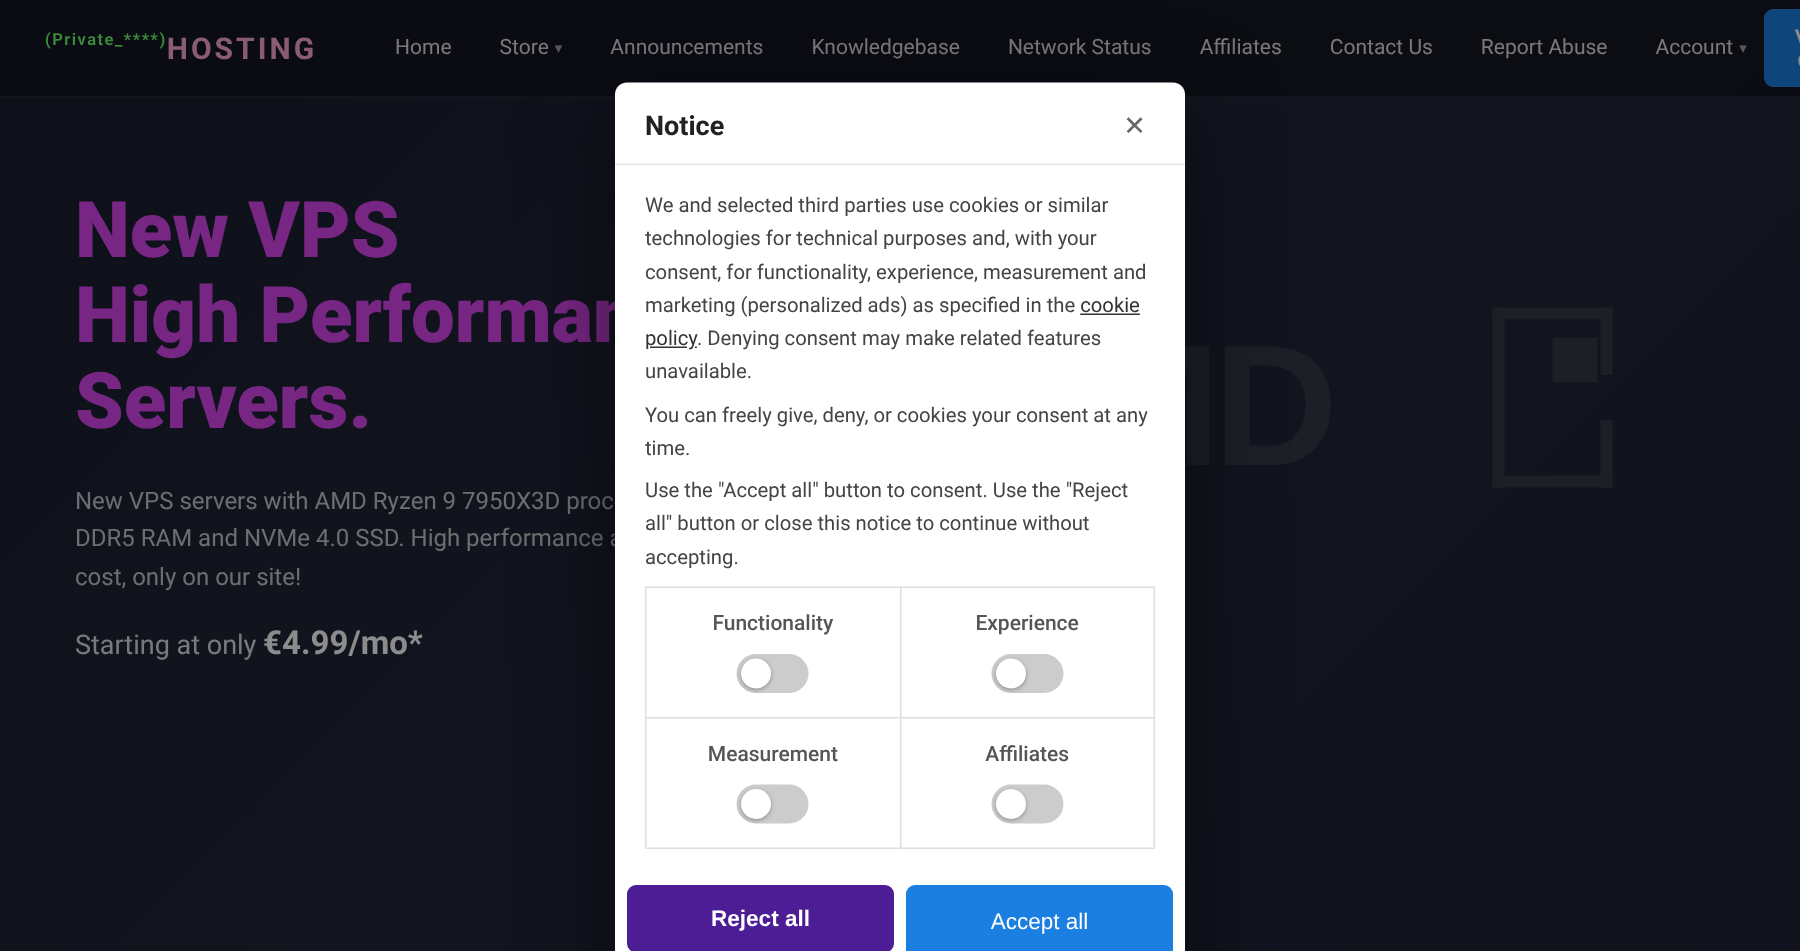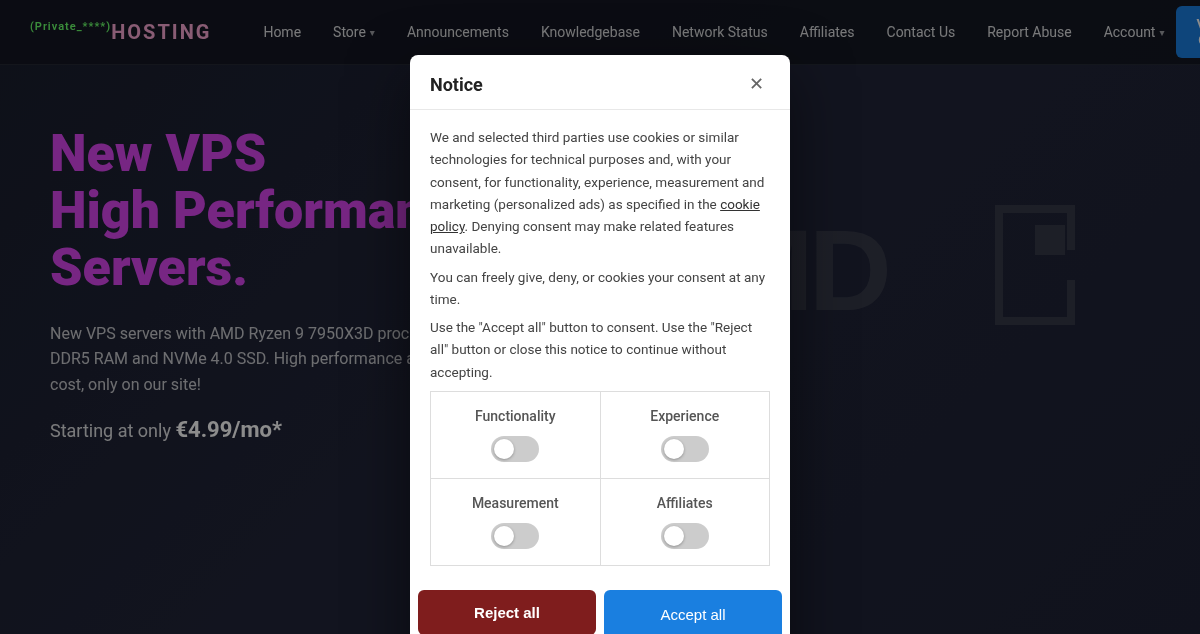--- a/index.html
+++ b/index.html
@@ -235,21 +235,21 @@
     }
     .toggle-switch.off .toggle-knob { left: 3px; }
 
     
     .modal-footer {
       display: flex;
       gap: 0;
     }
     .btn-reject {
       flex: 1;
-      background: #7f1d1d;
+      background: #4c1d95;
       color: #fff;
       border: none;
       padding: 14px;
       font-size: 15px;
       font-weight: 600;
       cursor: pointer;
       margin: 8px 4px 4px 8px;
       border-radius: 6px;
     }
     .btn-accept {

